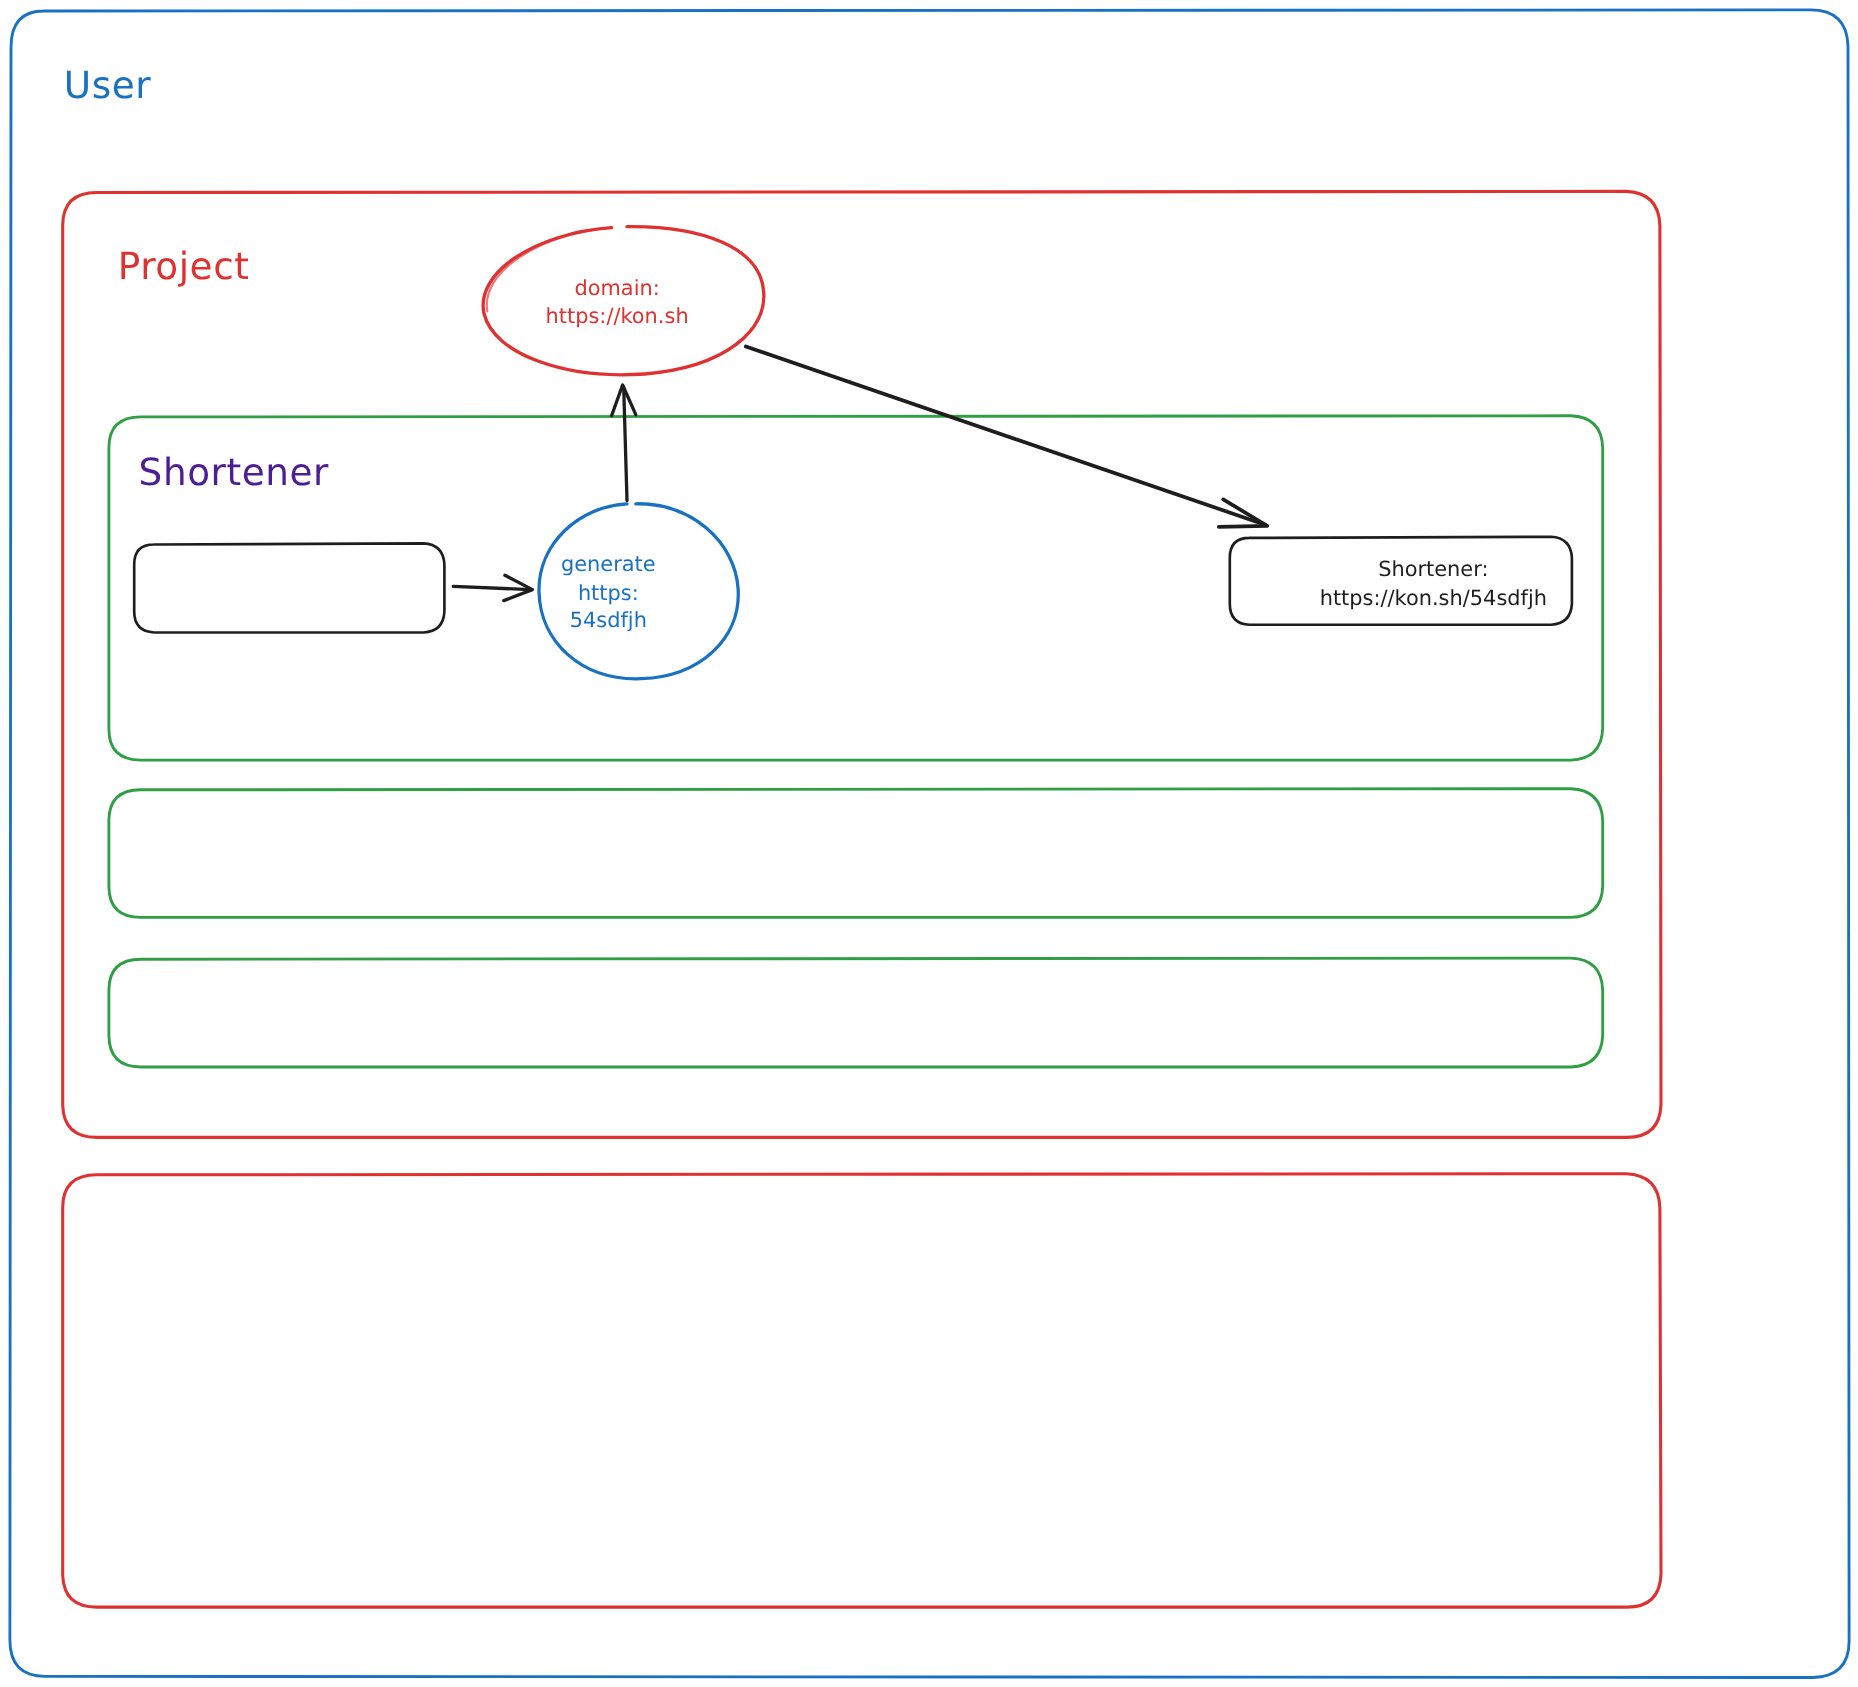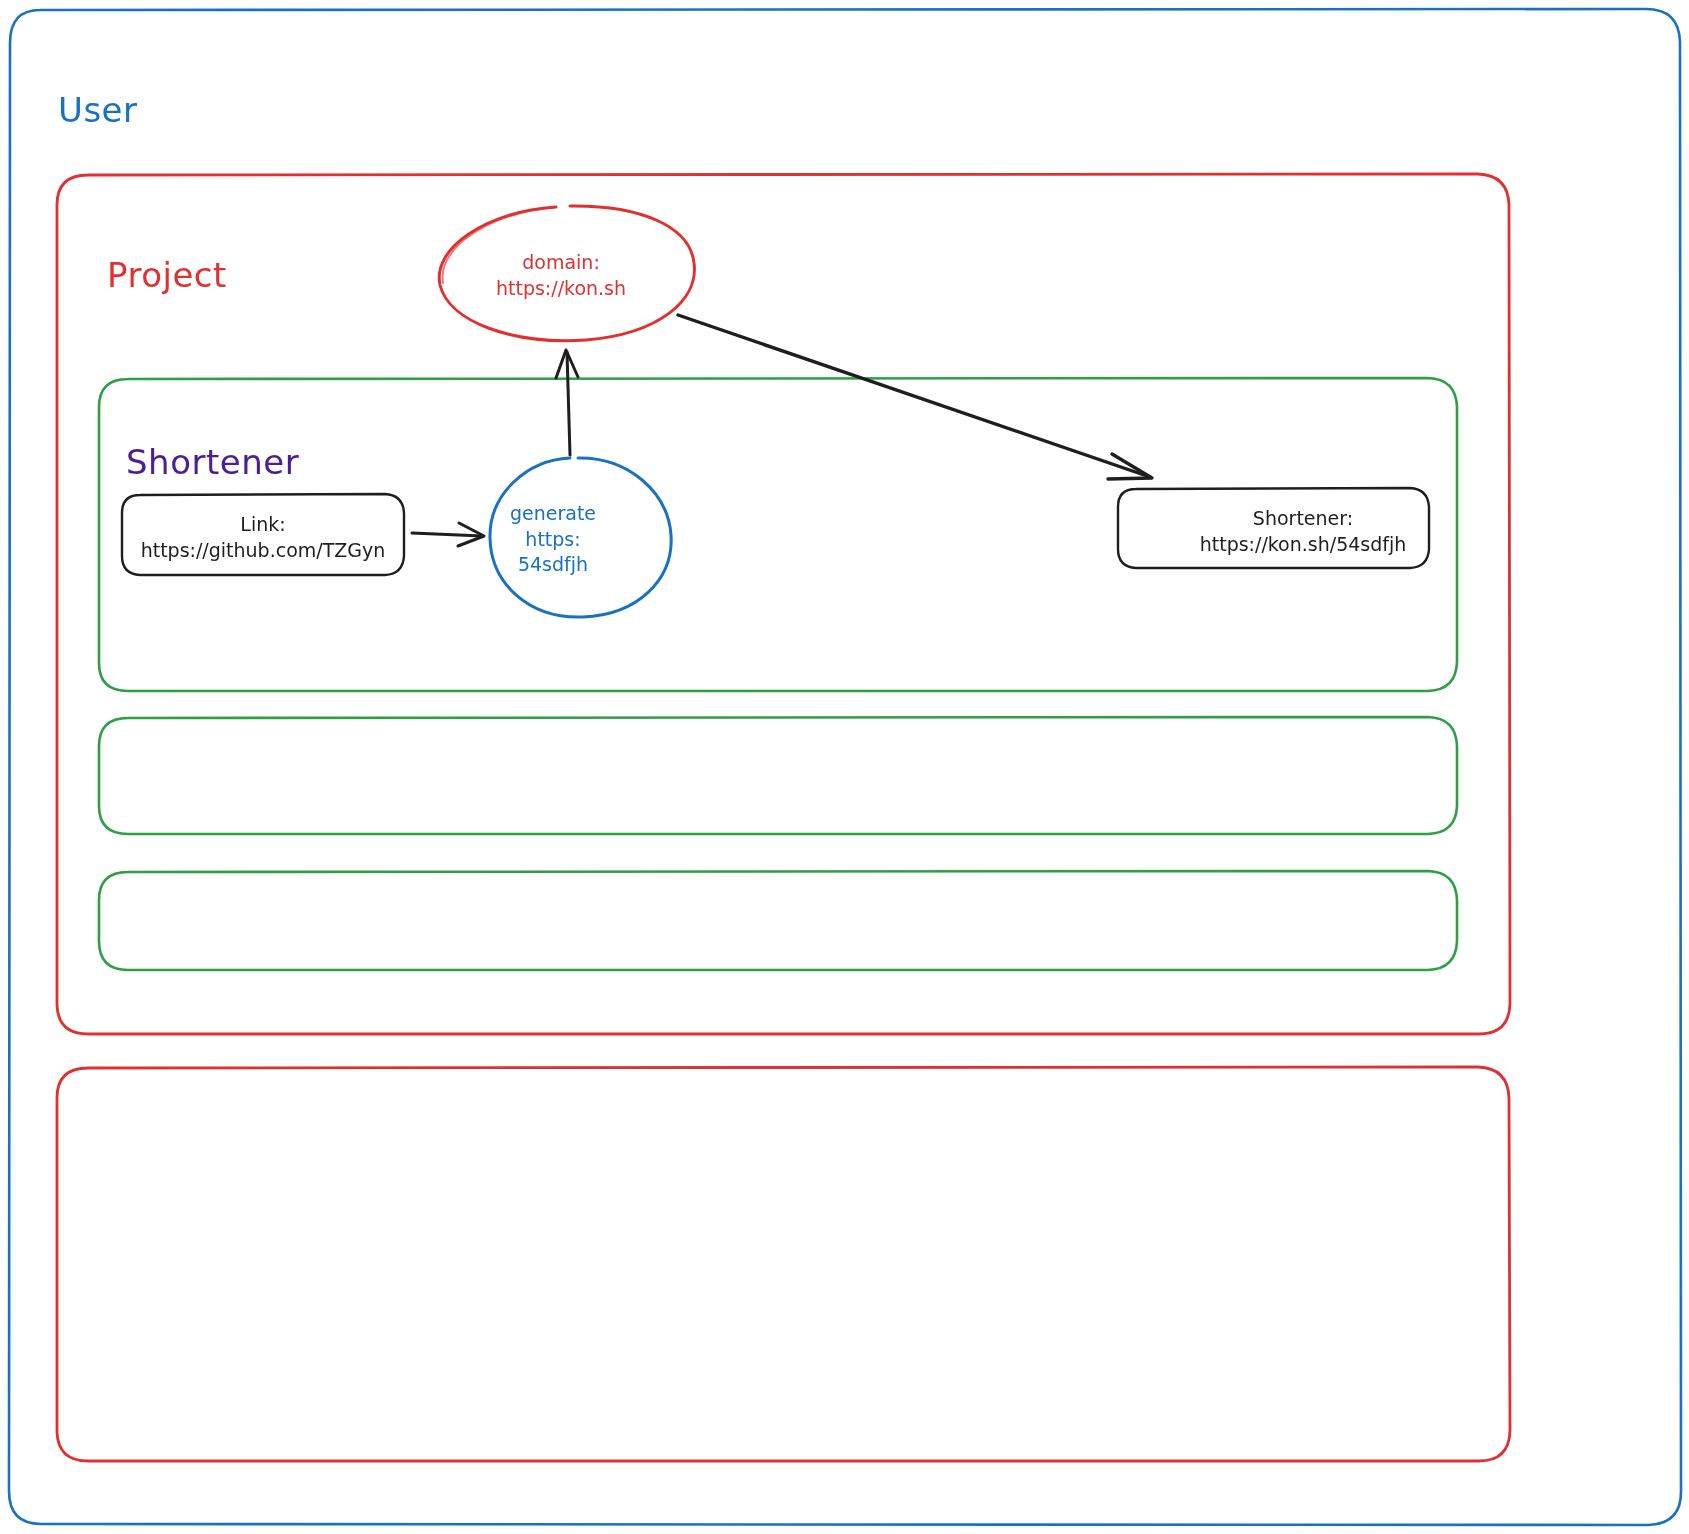--- a/index.html
+++ b/index.html
@@ -23,21 +23,20 @@
     top: 0;
     width: 1689px;
     height: 1534px;
     overflow: visible;
   }
   .label {
     position: absolute;
     white-space: nowrap;
     font-family: "DejaVu Sans", sans-serif;
     letter-spacing: 0.5px;
-    margin-top: 32px;
   }
   .group-title {
     font-size: 34px;
     font-weight: 400;
   }
   .node-text {
     position: absolute;
     text-align: center;
     font-size: 19px;
     line-height: 1.35;
@@ -126,24 +125,20 @@
 
   <div class="label group-title t-red" style="left:107px; top:223px;">Project</div>
 
   <div class="label group-title t-green" style="left:126px; top:410px;">Shortener</div>
 
   <div class="node-text t-red" style="left:440px; top:250px; width:242px;">
     <span>domain:</span>
     <span>https://kon.sh</span>
   </div>
 
-  <div class="node-text t-black" style="left:122px; top:512px; width:282px;">
-    <span>Link:</span>
-    <span>https://github.com/TZGyn</span>
-  </div>
 
   <div class="node-text t-blue" style="left:462px; top:501px; width:182px;">
     <span>generate</span>
     <span>https:</span>
     <span>54sdfjh</span>
   </div>
 
   <div class="node-text t-black" style="left:1118px; top:506px; width:370px;">
     <span>Shortener:</span>
     <span>https://kon.sh/54sdfjh</span>

